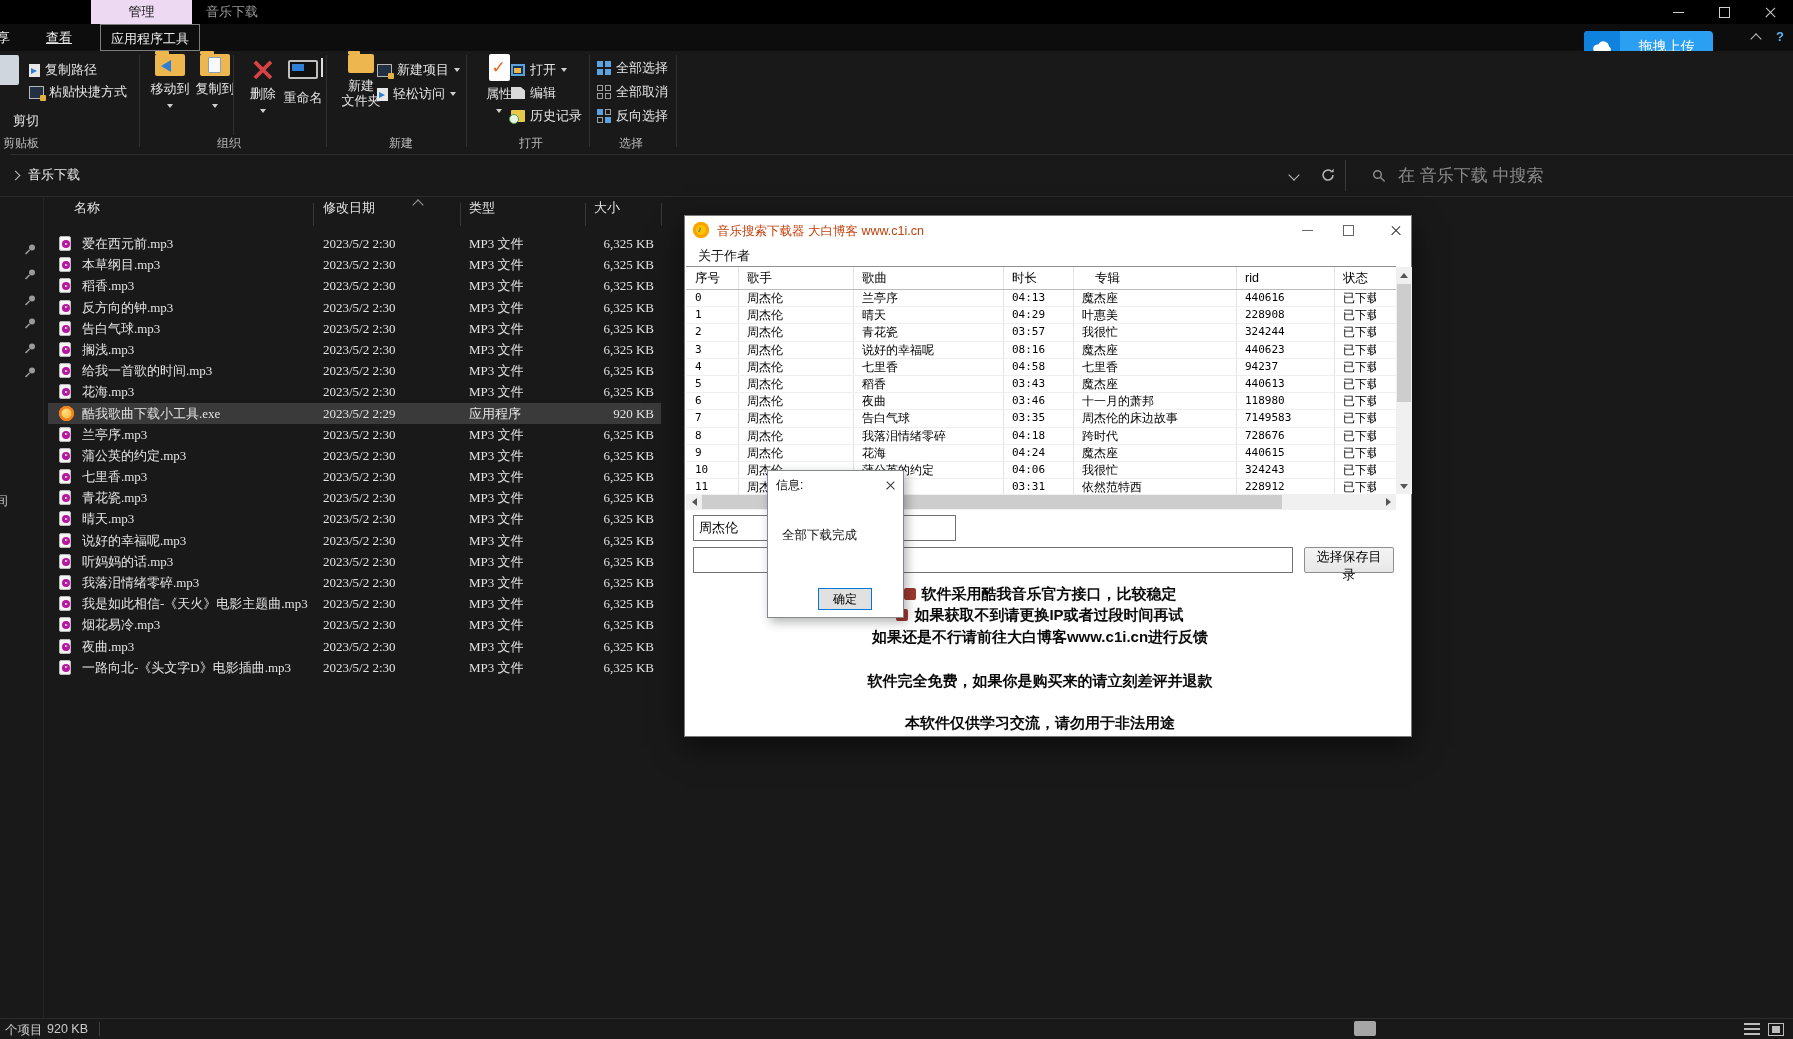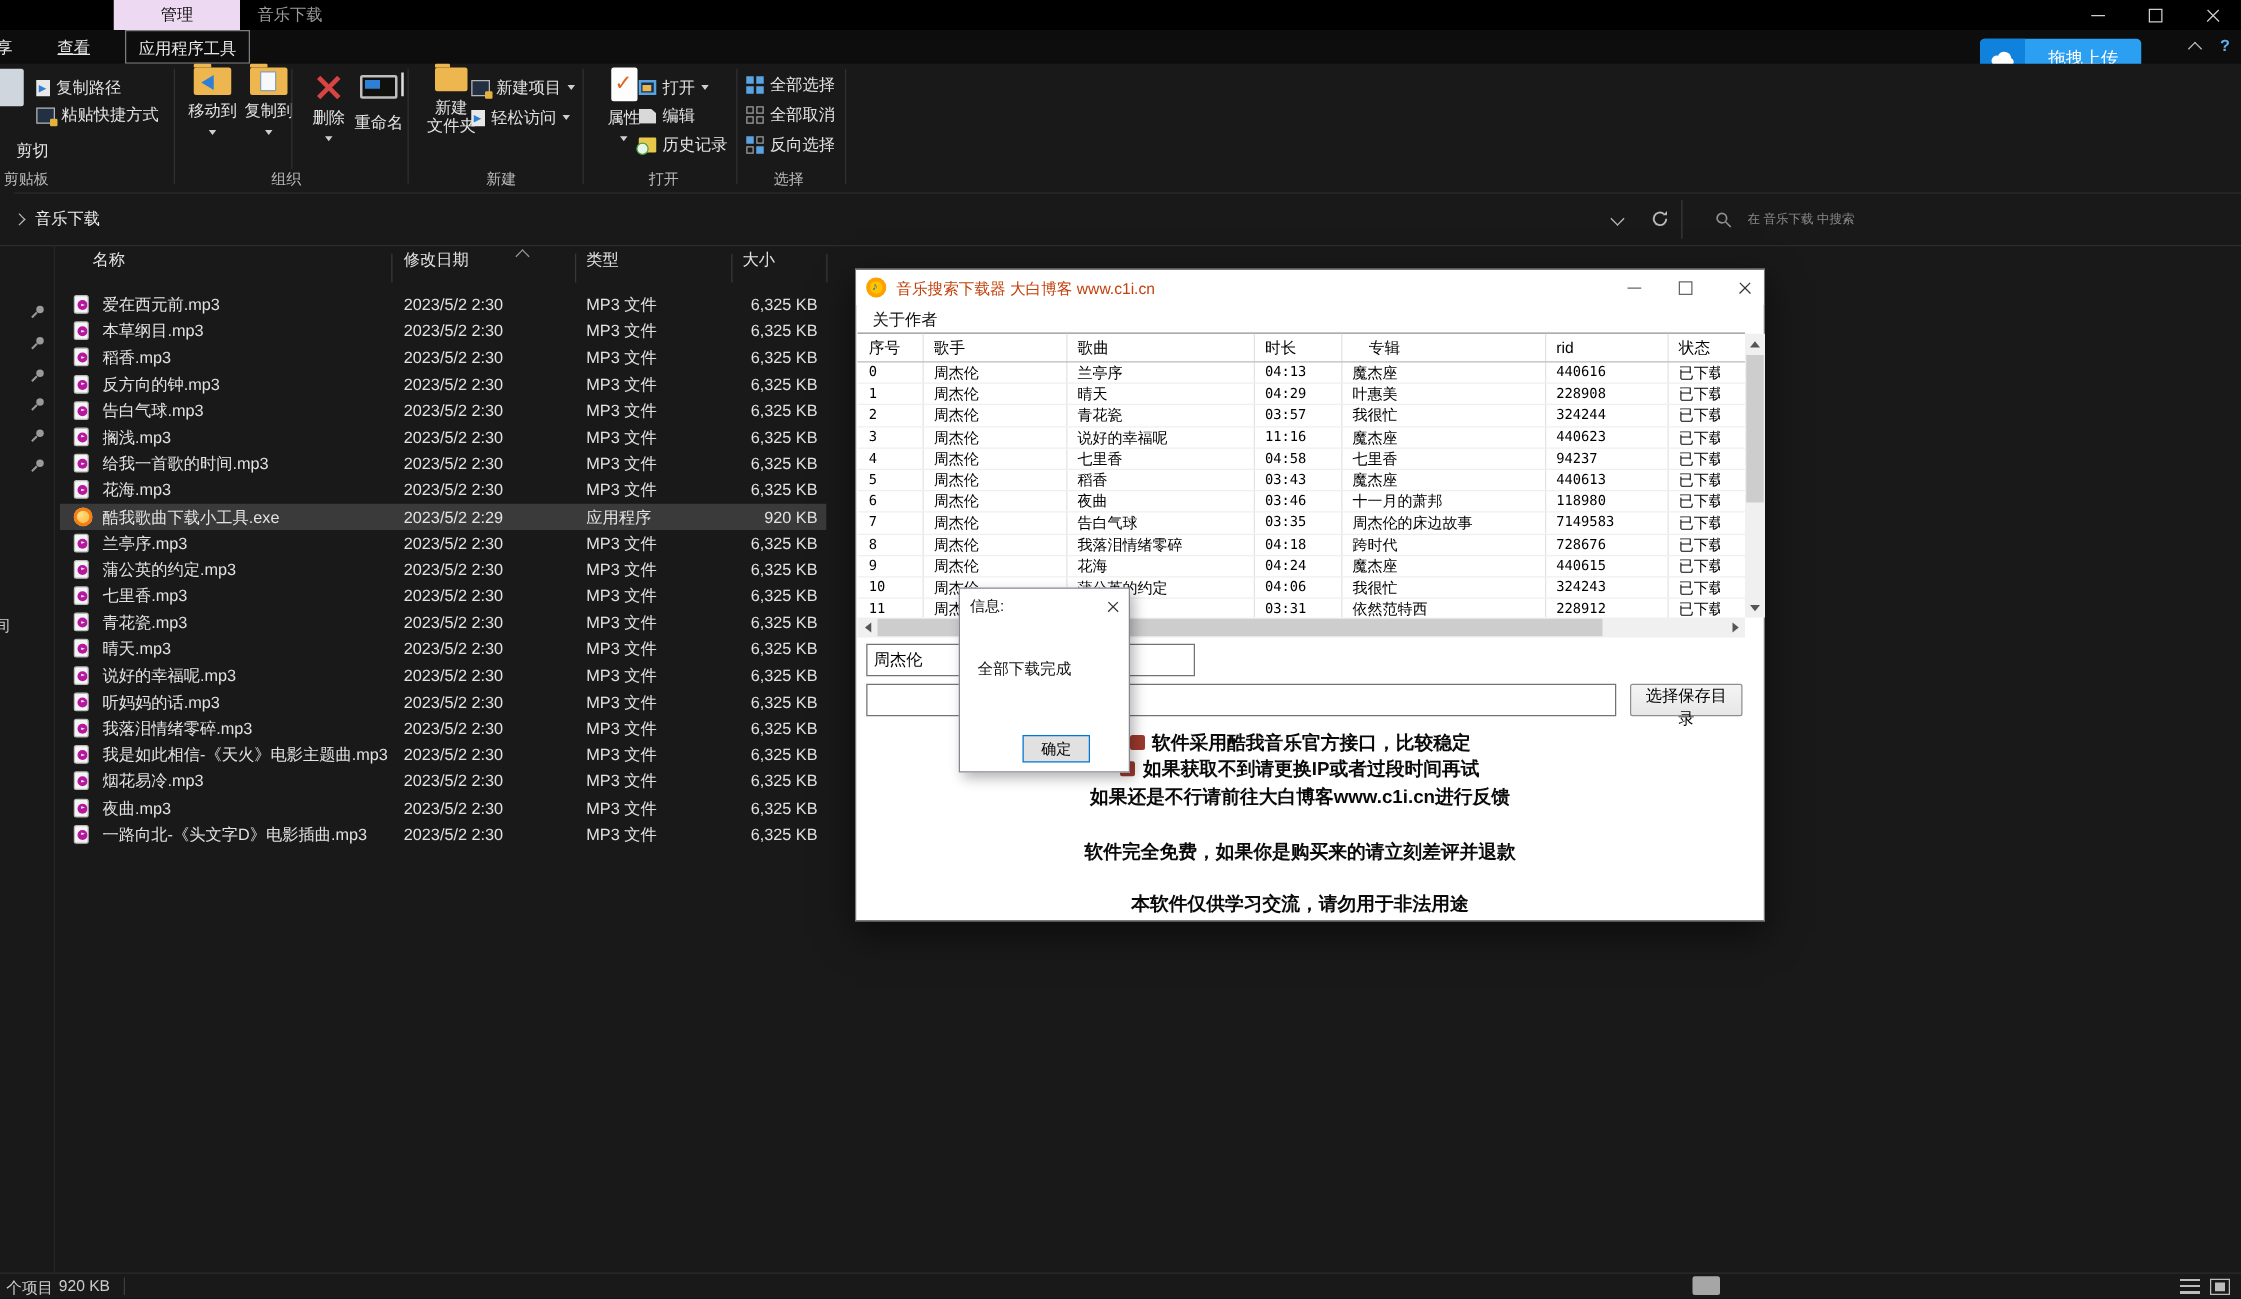--- a/index.html
+++ b/index.html
@@ -61,32 +61,32 @@
   .sq-b{background:#5aa2e0;} .sq-o{box-sizing:border-box;border:1px solid #9f9f9f;background:transparent;}
   .newitem-ic{display:inline-block;width:13px;height:11px;border:1px solid #b5b5b5;background:#233043;position:relative;}
   .newitem-ic::after{content:"";position:absolute;right:-3px;bottom:-3px;width:6px;height:6px;background:#e3b23c;border-radius:1px;}
   .easy-ic{display:inline-block;width:11px;height:13px;background:#e8e8e8;position:relative;}
   .easy-ic::after{content:"";position:absolute;left:2px;top:4px;border-top:3px solid transparent;border-bottom:3px solid transparent;border-left:6px solid #2f7fd6;}
   .clip-sliver{position:absolute;left:-22px;top:4px;width:30px;height:30px;background:#cfd6dd;border-radius:2px;}
   
   .addressrow{position:absolute;left:0;top:155px;width:100%;height:41px;background:#191919;border-bottom:1px solid #2c2c2c;}
   .breadcrumb{position:absolute;left:12px;top:11px;display:flex;align-items:center;gap:9px;color:#ececec;}
   .searchbox{position:absolute;left:1345px;top:5px;width:440px;height:31px;border-left:1px solid #3a3a3a;display:flex;align-items:center;padding-left:26px;box-sizing:border-box;}
-  .searchbox input{background:transparent;border:none;outline:none;color:#cfcfcf;font-size:10px;width:360px;font-family:inherit;}
+  .searchbox input{background:transparent;border:none;outline:none;color:#cfcfcf;font-size:17px;width:360px;font-family:inherit;}
   .searchbox input::placeholder{color:#8a8a8a;}
   .mag{position:absolute;left:26px;top:9px;}
   .searchbox input{margin-left:24px;}
   
   .navpane{position:absolute;left:0;top:196px;width:43px;height:822px;border-right:1px solid #262626;}
   .pin{position:absolute;left:24px;}
   .nav-partial{position:absolute;left:-5px;color:#c8c8c8;}
   .lhead{position:absolute;top:199px;height:29px;color:#e3e3e3;}
   .lhdiv{position:absolute;top:203px;width:1px;height:23px;background:#383838;}
   .sortcaret{position:absolute;left:414px;top:201px;width:7px;height:7px;border-left:1.6px solid #9a9a9a;border-bottom:1.6px solid #9a9a9a;transform:rotate(135deg);}
-  .file-rows{position:absolute;left:48px;top:233px;width:613px;}
+  .file-rows{position:absolute;left:48px;top:233px;width:613px;font-family:Liberation Serif, serif;}
   .file-row{position:relative;height:21.2px;line-height:21.2px;white-space:nowrap;cursor:default;color:#e2e2e2;}
   .file-row.selected{background:#3a3a3a;}
   .file-row span{position:absolute;top:0;height:21.2px;display:block;overflow:hidden;}
   .fi{left:11px;top:3px !important;}
   .fname{left:34px;width:235px;} .fdate{left:275px;width:140px;} .ftype{left:421px;width:112px;}
   .fsize{left:496px;width:110px;text-align:right;}
   .fi.mp3{width:12px;height:15px;background:#f5f5f5;border:1px solid #b9b9b9;border-radius:2px;box-sizing:border-box;}
   .fi.mp3::before{content:"";position:absolute;left:1.5px;top:3px;width:8px;height:8px;border-radius:50%;background:#b5179e;}
   .fi.mp3::after{content:"";position:absolute;left:5px;top:5.5px;border-top:1.6px solid transparent;border-bottom:1.6px solid transparent;border-left:3px solid #fff;}
   .fi.exe{width:15px;height:15px;border-radius:50%;background:radial-gradient(circle at 35% 35%,#ffe082,#f9a825);box-shadow:inset 0 0 0 2.5px #f57f17;}
@@ -604,21 +604,21 @@
             <span class="c c3 mono">03:57</span>
             <span class="c c4">我很忙</span>
             <span class="c c5 mono">324244</span>
             <span class="c c6">已下载</span>
           </div>
 
           <div class="arow">
             <span class="c c0 mono">3</span>
             <span class="c c1">周杰伦</span>
             <span class="c c2">说好的幸福呢</span>
-            <span class="c c3 mono">11:16</span>
+            <span class="c c3 mono">08:16</span>
             <span class="c c4">魔杰座</span>
             <span class="c c5 mono">440623</span>
             <span class="c c6">已下载</span>
           </div>
 
           <div class="arow">
             <span class="c c0 mono">4</span>
             <span class="c c1">周杰伦</span>
             <span class="c c2">七里香</span>
             <span class="c c3 mono">04:58</span>

